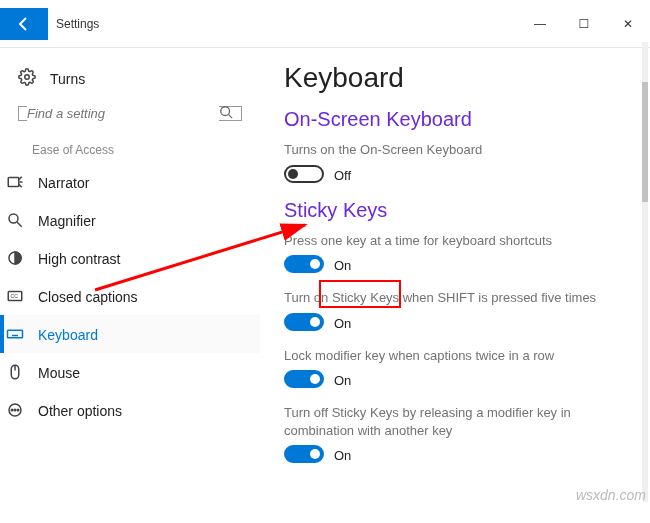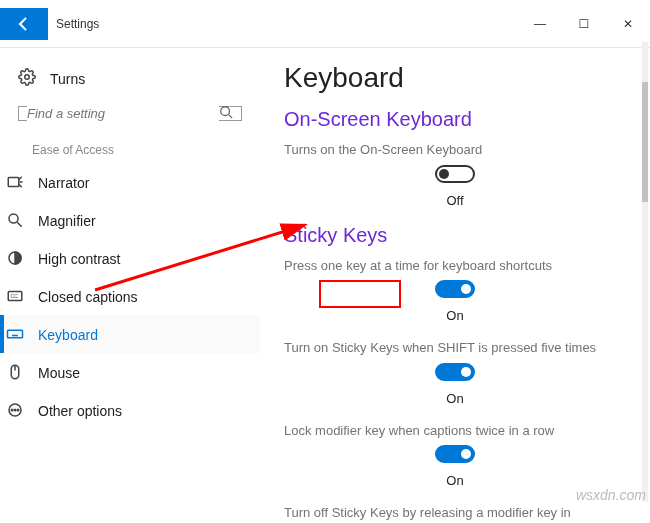--- a/index.html
+++ b/index.html
@@ -19,21 +19,21 @@
   .search-icon { color: #666; }
   .section-hdr { padding: 6px 32px; font-size: 12px; color: #888; }
   .nav-item { display: flex; align-items: flex-end; padding: 10px 2px; gap: 14px; font-size: 14px; color: #222; border-left: 4px solid transparent; }
   .nav-item.active { color: #0078d7; border-left: 4px solid #0078d7; background: #fafafa; }
   .nav-item.active .icon svg, .nav-item.active .icon { color: #0078d7; }
   .nav-item .icon { width: 18px; height: 18px; color: #444; display:flex; align-items:center; justify-content:center; }
   .main { flex: 1; padding: 14px 24px 0 24px; position: relative; overflow:hidden; }
   h1.page-title { font-weight: 300; font-size: 28px; color: #222; margin-bottom: 14px; }
   h2.sub-hdr { font-weight: 400; font-size: 20px; color: #6d28d9; margin-bottom: 10px; margin-top: 6px; }
   .setting-desc { font-size: 13px; color: #737373; margin-bottom: 6px; line-height: 1.35; }
-  .toggle-row { display: flex; align-items: center; gap: 10px; margin-bottom: 16px; flex-direction: column; }
+  .toggle-row { display: flex; align-items: flex-end; gap: 10px; margin-bottom: 16px; }
   .toggle { width: 40px; height: 18px; border-radius: 10px; position: relative; display:inline-block; }
   .toggle.off { border: 2px solid #333; background: #fff; }
   .toggle.off::after { content:""; position:absolute; width:10px; height:10px; border-radius:50%; background:#333; left:2px; top:2px; }
   .toggle.on { background: #0078d7; border: 2px solid #0078d7; }
   .toggle.on::after { content:""; position:absolute; width:10px; height:10px; border-radius:50%; background:#fff; right:2px; top:2px; }
   .toggle-label { font-size: 13px; color: #222; }
   .scrollbar-track { position: absolute; right: 2px; top: 42px; width: 6px; height: 460px; background: #f0f0f0; }
   .scrollbar-thumb { position: absolute; right: 2px; top: 82px; width: 6px; height: 120px; background: #c2c2c2; }
   .highlight-box { position: absolute; border: 2px solid #ff0000; pointer-events: none; }
   .watermark { position: absolute; right: 4px; bottom: 20px; font-size: 14px; color: #bbb; font-style: italic; }

